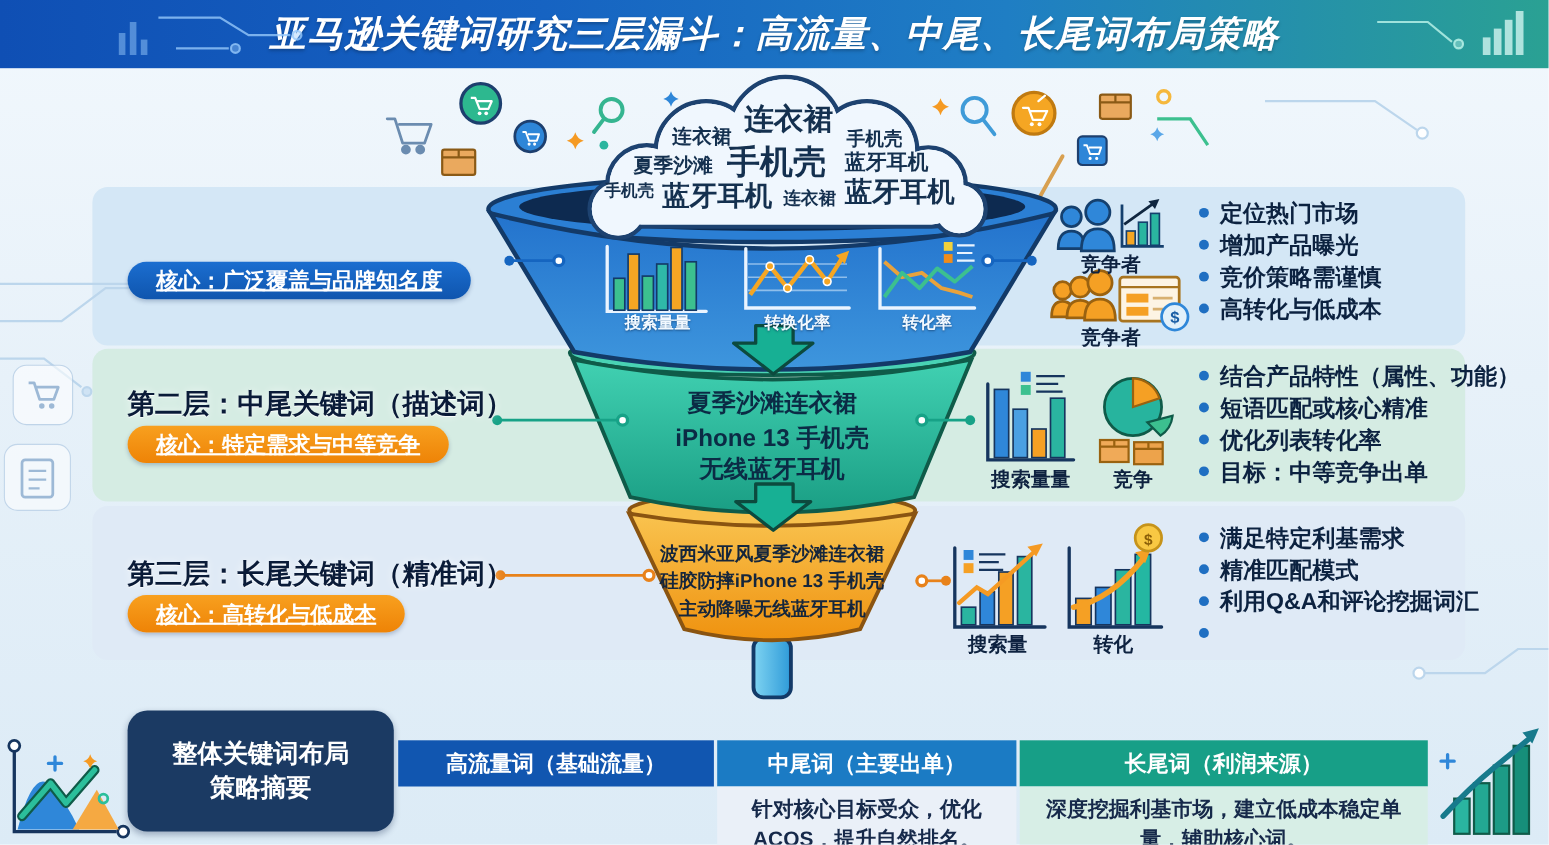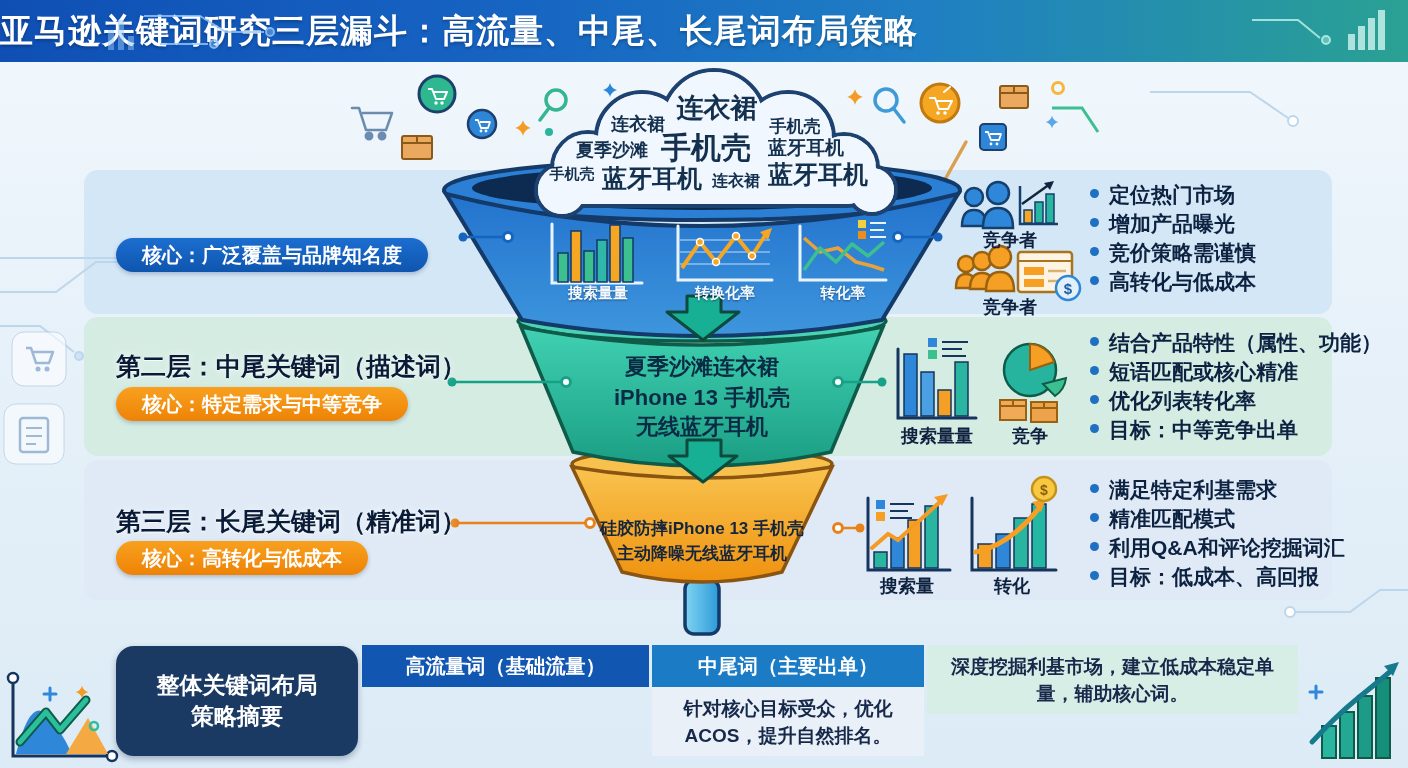--- a/index.html
+++ b/index.html
@@ -2,57 +2,57 @@
 <html><head>
 <meta charset="utf-8">
 <style>
   html,body{margin:0;padding:0;}
   .stage{position:relative;width:1408px;height:768px;overflow:hidden;
     font-family:"Liberation Sans",sans-serif;
     background:linear-gradient(180deg,#f2f8fd 0%,#e7f1f9 45%,#dcebf6 100%);}
   
   .topbar{position:absolute;left:0;top:0;width:1408px;height:62px;z-index:3;
     background:linear-gradient(90deg,#0f4fb4 0%,#1663c2 35%,#1f7ec4 65%,#2aa193 100%);
-    display:flex;align-items:center;}
+    display:flex;align-items:center;justify-content:center;font-style:italic;}
   .title{color:#ffffff;font-size:33px;font-weight:900;letter-spacing:1px;white-space:nowrap;
     text-shadow:0 2px 3px rgba(0,0,0,.25);}
   .hdeco{position:absolute;top:0;height:62px;}
   
   .band{position:absolute;left:84px;width:1248px;border-radius:14px;z-index:0;}
   .band1{top:170px;height:144px;background:#d4e7f6;}
   .band2{top:317px;height:139px;background:#d5ece3;}
   .band3{top:460px;height:140px;background:#dfeaf6;}
   svg.bg{position:absolute;left:0;top:0;z-index:1;}
   .ovl{position:absolute;z-index:2;}
   
   .ltitle{font-size:25px;font-weight:900;color:#0a1b38;white-space:nowrap;
     text-shadow:0 1px 0 rgba(255,255,255,.8),0 0 8px rgba(255,255,255,.7);}
   .badge{height:34px;display:inline-flex;align-items:center;justify-content:center;
     padding:0 26px;border-radius:18px;color:#fff;font-size:20px;font-weight:800;white-space:nowrap;
-    box-shadow:0 2px 4px rgba(10,40,90,.25);}
+    box-shadow:0 2px 4px rgba(10,40,90,.25);text-decoration:underline;}
   .badge.blue{background:linear-gradient(180deg,#1b6ed0,#0f55ae);}
   .badge.orange{background:linear-gradient(180deg,#f8a01f,#ee8306);}
   
   .bullets{width:330px;}
   .bullet{display:flex;align-items:flex-start;height:29px;}
   .bullet .dot{width:9px;height:9px;border-radius:50%;background:#1f6fc2;margin:7px 10px 0 0;flex:none;}
   .bullet .bt{font-size:21px;font-weight:900;color:#0c2240;white-space:nowrap;line-height:25px;}
   
   .ck{position:absolute;transform:translate(-50%,-50%);font-weight:900;color:#14304f;white-space:nowrap;z-index:2;}
   .flabel{position:absolute;transform:translateX(-50%);color:#f2f9ff;font-size:15px;font-weight:800;white-space:nowrap;z-index:2;
     text-shadow:0 1px 2px rgba(10,40,80,.6);}
   .fmid{position:absolute;left:702px;transform:translateX(-50%);font-size:22px;font-weight:900;color:#0b2b45;white-space:nowrap;z-index:2;}
   .flong{position:absolute;left:702px;transform:translateX(-50%);font-size:17px;font-weight:900;color:#15263c;white-space:nowrap;z-index:2;}
   .ilabel{position:absolute;transform:translateX(-50%);font-size:18px;font-weight:700;color:#0e2240;white-space:nowrap;z-index:2;}
   
   .sum-left{position:absolute;left:116px;top:646px;width:242px;height:110px;background:#1b3a63;border-radius:18px;z-index:2;
     display:flex;flex-direction:column;align-items:center;justify-content:center;color:#fff;font-size:23px;font-weight:900;line-height:31px;
     box-shadow:0 3px 6px rgba(10,30,70,.3);}
   .sum-col{position:absolute;top:645px;z-index:2;}
-  .sum-h{height:42px;display:flex;align-items:center;justify-content:center;color:#fff;font-size:20px;font-weight:900;}
+  .sum-h{height:42px;display:flex;align-items:center;justify-content:center;color:#fff;font-size:20px;font-weight:900;margin-top:28px;}
   .sum-b{height:69px;display:flex;align-items:center;justify-content:center;text-align:center;
     font-size:19px;font-weight:600;color:#16294a;line-height:27px;padding:0 12px;box-sizing:border-box;}
   .c1 .sum-h{background:#1156b0;} .c1 .sum-b{background:#dbe7f4;}
   .c2 .sum-h{background:#1b7bc4;} .c2 .sum-b{background:#eaf0f8;}
   .c3 .sum-h{background:#179f87;} .c3 .sum-b{background:#d7eee6;}
 </style>
 </head>
 <body>
 
 <div class="stage">
@@ -411,20 +411,21 @@
   <span class="ck" style="left:818px;top:174px;font-size:25px">蓝牙耳机</span>
 
   <span class="flabel" style="left:598px;top:284px">搜索量量</span>
   <span class="flabel" style="left:725px;top:284px">转换化率</span>
   <span class="flabel" style="left:843px;top:284px">转化率</span>
 
   <span class="fmid" style="top:352px">夏季沙滩连衣裙</span>
   <span class="fmid" style="top:383px">iPhone 13 手机壳</span>
   <span class="fmid" style="top:412px">无线蓝牙耳机</span>
 
+  <span class="flong" style="top:492px">波西米亚风夏季沙滩连衣裙</span>
   <span class="flong" style="top:517px">硅胶防摔iPhone 13 手机壳</span>
   <span class="flong" style="top:542px">主动降噪无线蓝牙耳机</span>
 
   <div class="ovl badge blue" style="left:116px;top:238px">核心：广泛覆盖与品牌知名度</div>
   <div class="ovl bullets" style="left:1090px;top:182px">
     <div class="bullet">
         <span class="dot"></span>
         <span class="bt">定位热门市场</span>
       </div>
     <div class="bullet">
@@ -476,34 +477,34 @@
     <div class="bullet">
         <span class="dot"></span>
         <span class="bt">精准匹配模式</span>
       </div>
     <div class="bullet">
         <span class="dot"></span>
         <span class="bt">利用Q&amp;A和评论挖掘词汇</span>
       </div>
     <div class="bullet">
         <span class="dot"></span>
-        <span class="bt">目标：低成本、高回报</span>
       </div>
   </div>
   <span class="ilabel" style="left:907px;top:574px">搜索量</span>
   <span class="ilabel" style="left:1012px;top:574px">转化</span>
 
   <div class="sum-left">
     <div>整体关键词布局</div>
     <div>策略摘要</div>
   </div>
   <div class="sum-col c1" style="left:362px;width:287px">
     <div class="sum-h">高流量词（基础流量）</div>
   </div>
   <div class="sum-col c2" style="left:652px;width:272px">
     <div class="sum-h">中尾词（主要出单）</div>
     <div class="sum-b">针对核心目标受众，优化ACOS，提升自然排名。</div>
   </div>
   <div class="sum-col c3" style="left:927px;width:371px">
+    <div class="sum-h">长尾词（利润来源）</div>
     <div class="sum-b">深度挖掘利基市场，建立低成本稳定单量，辅助核心词。</div>
   </div>
 
 </div>
 
 </body></html>

